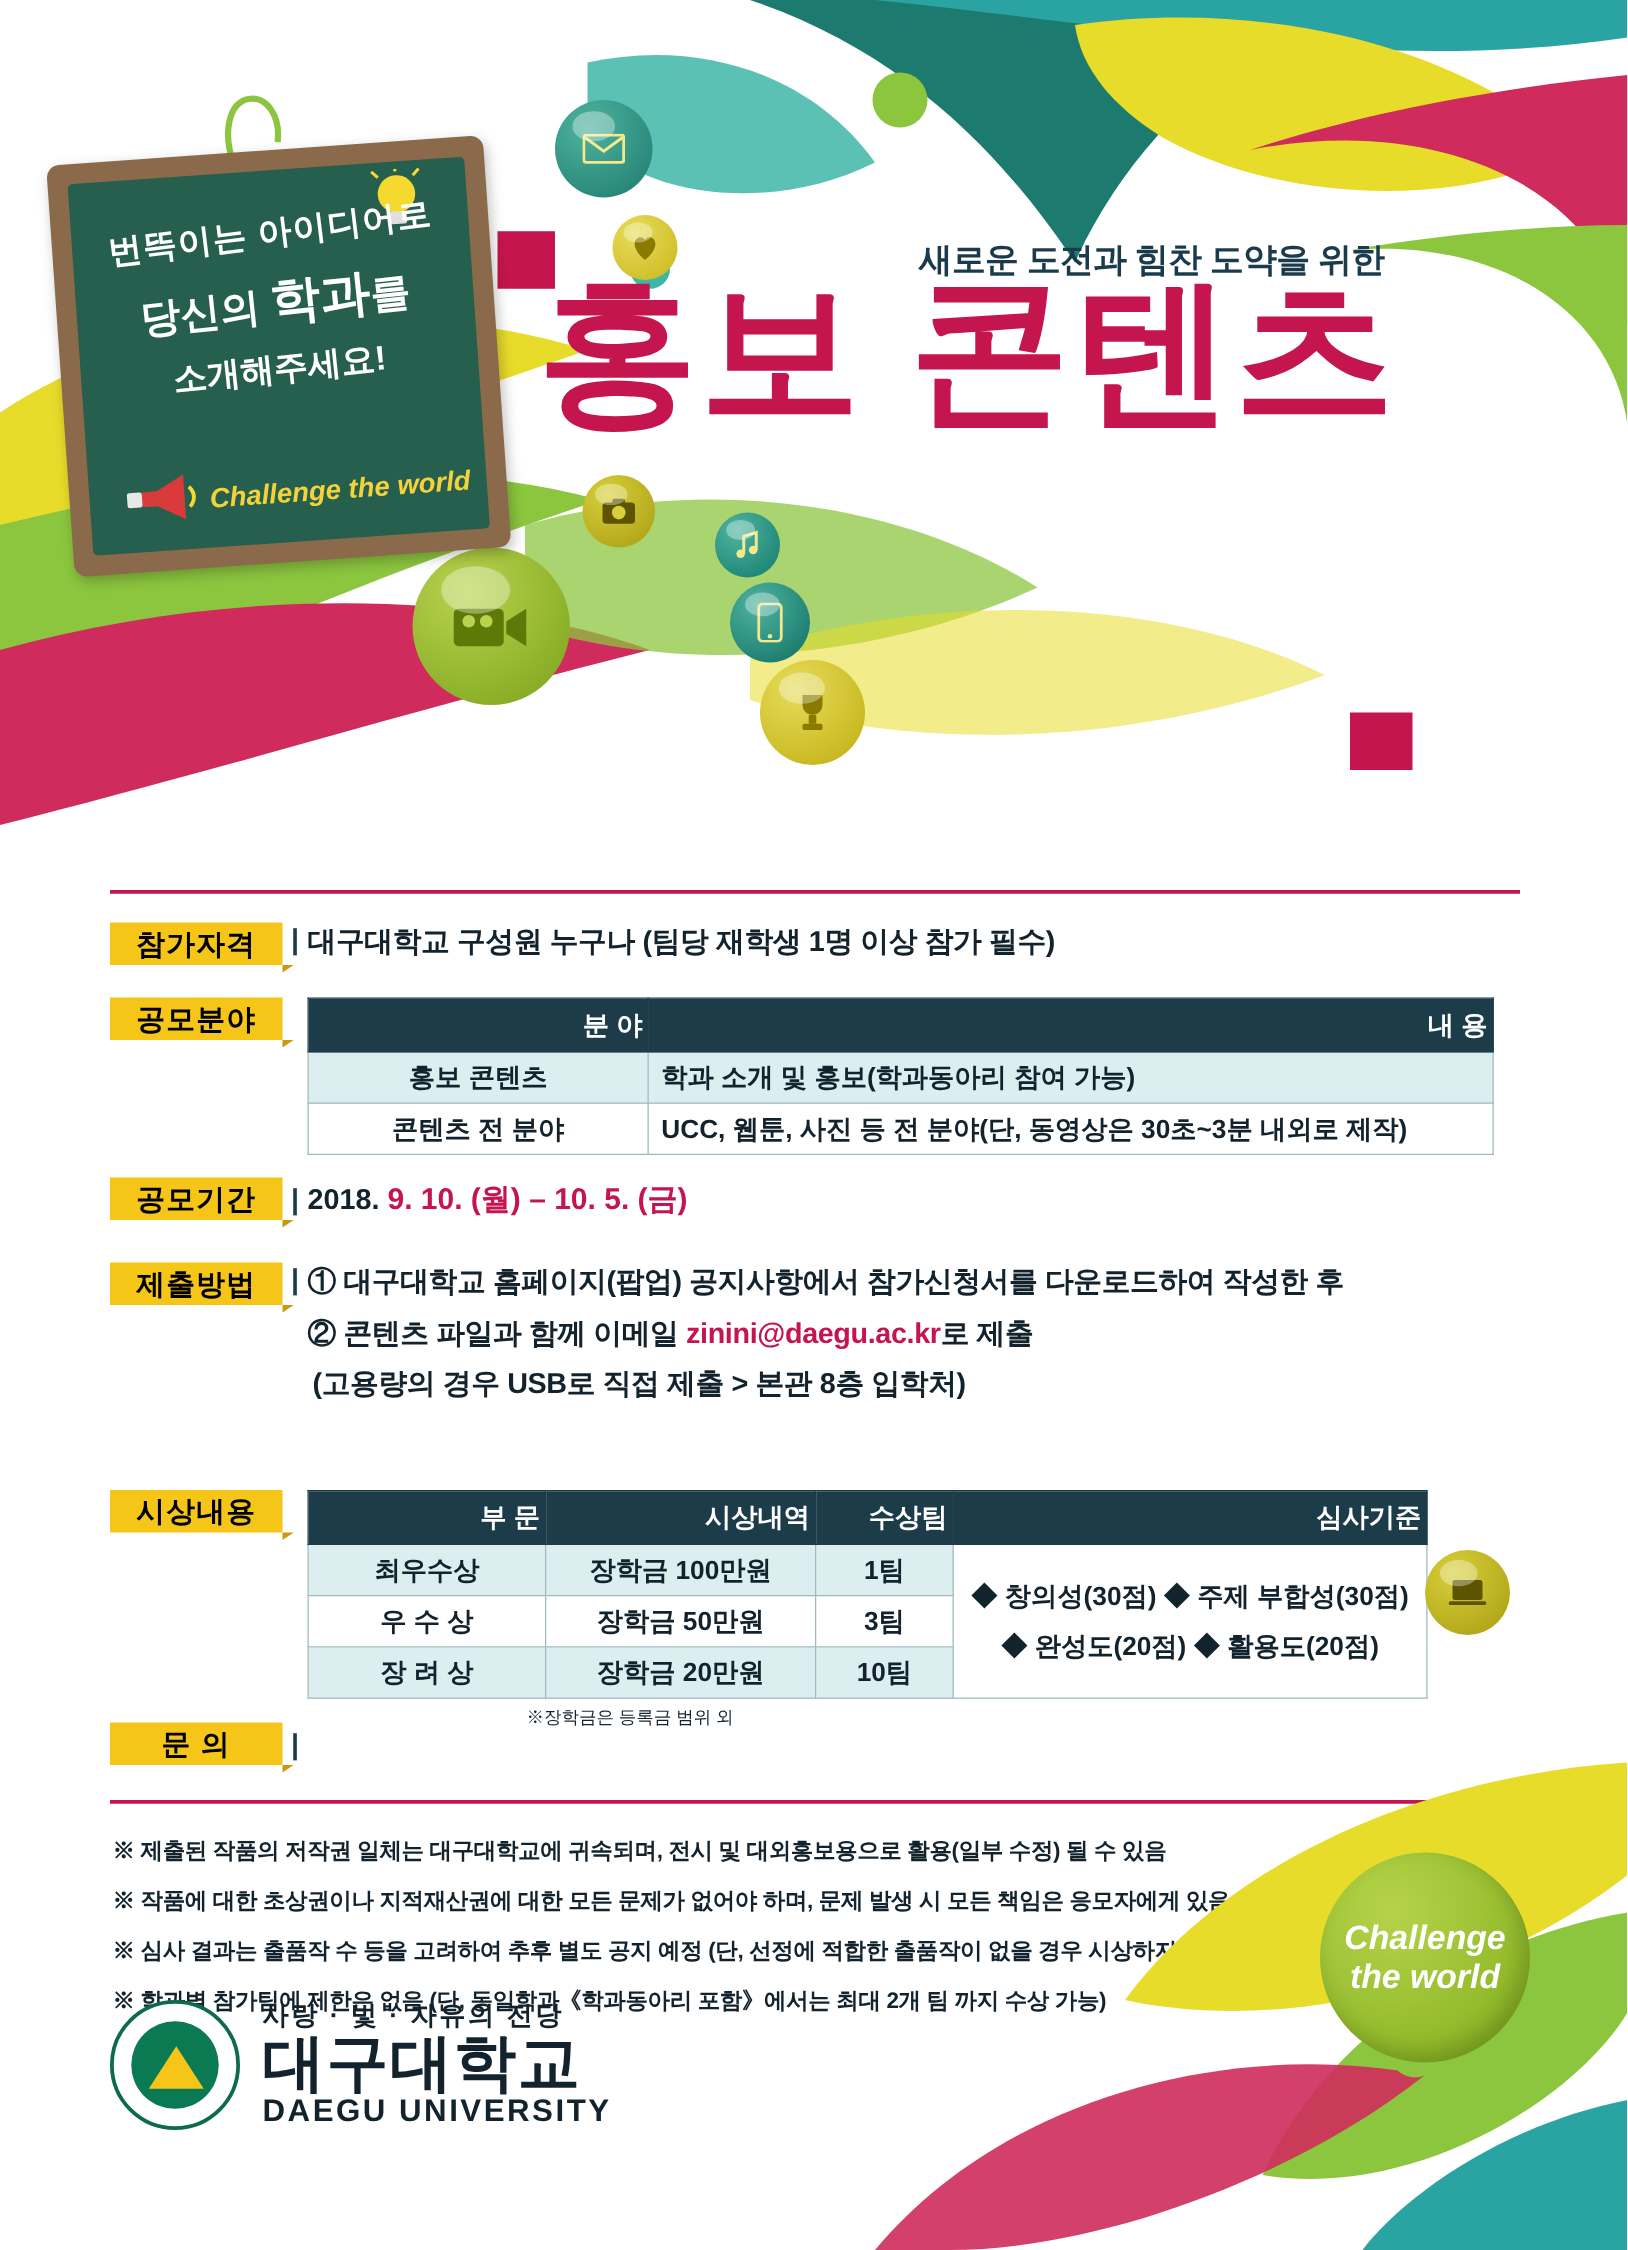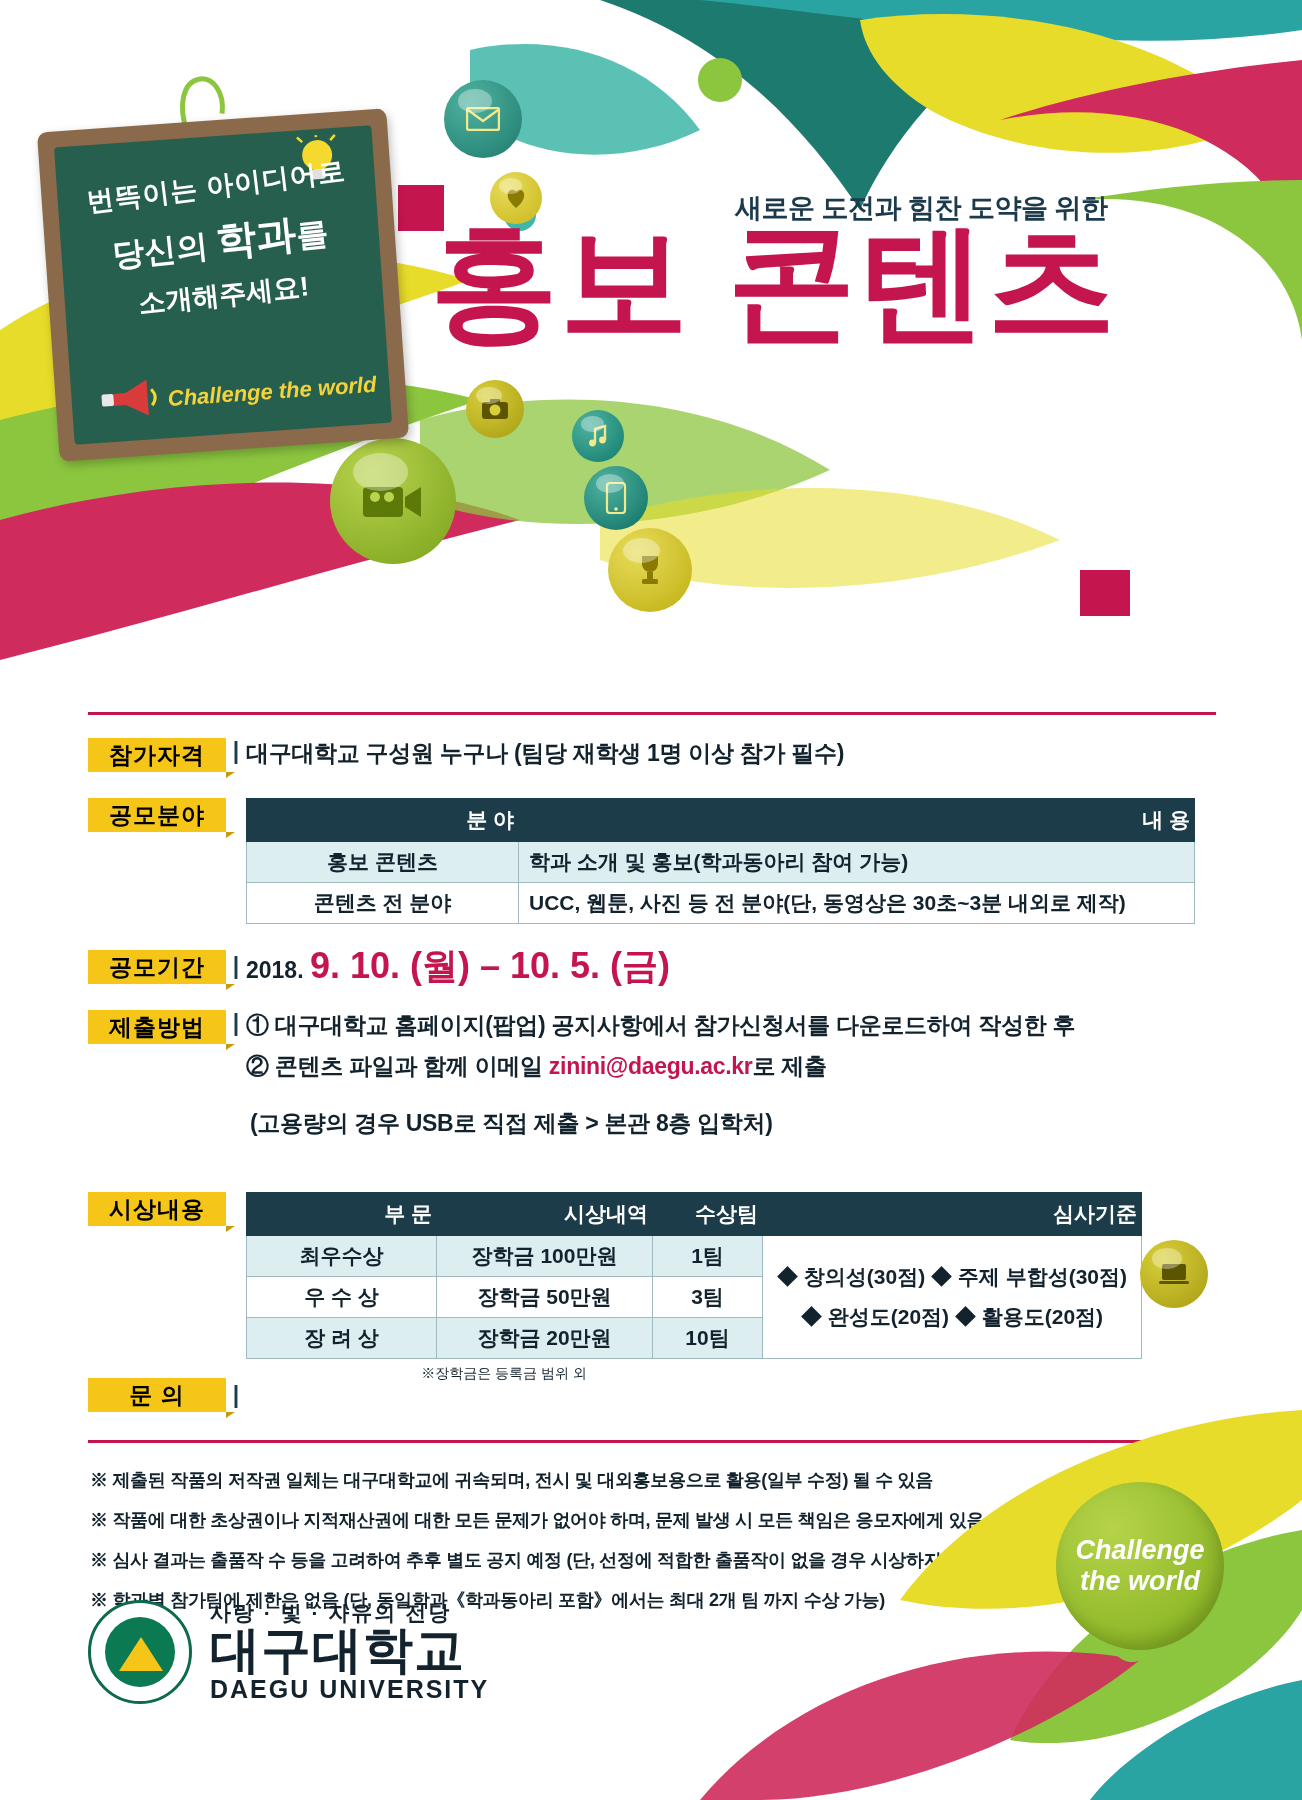--- a/index.html
+++ b/index.html
@@ -96,21 +96,21 @@
   }
   .tbl td {
     border: 1px solid #9fb9bf; padding: 6px 10px; text-align: center; font-weight: 600;
   }
   .tbl tbody tr:nth-child(odd) td { background: #dceef0; }
   .tbl tbody tr:nth-child(even) td { background: #ffffff; }
   .tbl td.left { text-align: left; }
 
   
   .date-txt { font-size: 23px; font-weight: 700; color: #13232e; }
-  .date-hl { color: #c4154e; font-size: 36px; font-weight: 800; }
+  .date-hl { color: #c4154e; font-size: 24px; font-weight: 800; }
 
   .email { color: #c4154e; }
   .small-note { font-size: 18px; color: #13232e; font-weight: 600; }
   .tiny-note { font-size: 14px; color: #13232e; text-align: center; }
 
   
   .notes { position: absolute; left: 90px; top: 1420px; }
   .note { font-size: 18px; color: #13232e; margin-bottom: 16px; font-weight: 600; letter-spacing: -.3px; }
 
   
@@ -279,21 +279,21 @@
       <span>2018.</span>
       <span class="date-hl">9. 10. (월) – 10. 5. (금)</span>
     </div>
   </div>
 
   <div class="row" style="top:1010px;">
     <div class="tag">제출방법</div>
     <div class="bar">|</div>
     <div>
       <div class="rowtext" style="margin-bottom:10px;">① 대구대학교 홈페이지(팝업) 공지사항에서 참가신청서를 다운로드하여 작성한 후</div>
-      <div class="rowtext" style="margin-bottom:26px;">
+      <div class="rowtext" style="margin-bottom:9px;">
         <span>② 콘텐츠 파일과 함께 이메일 </span><span class="email">zinini@daegu.ac.kr</span><span>로 제출</span>
       </div>
       <div class="rowtext" style="margin-bottom:12px; margin-left:4px;">(고용량의 경우 USB로 직접 제출 &gt; 본관 8층 입학처)</div>
     </div>
   </div>
 
   <div class="row" style="top:1192px;">
     <div class="tag">시상내용</div>
     <div style="width:20px;"></div>
     <div>

